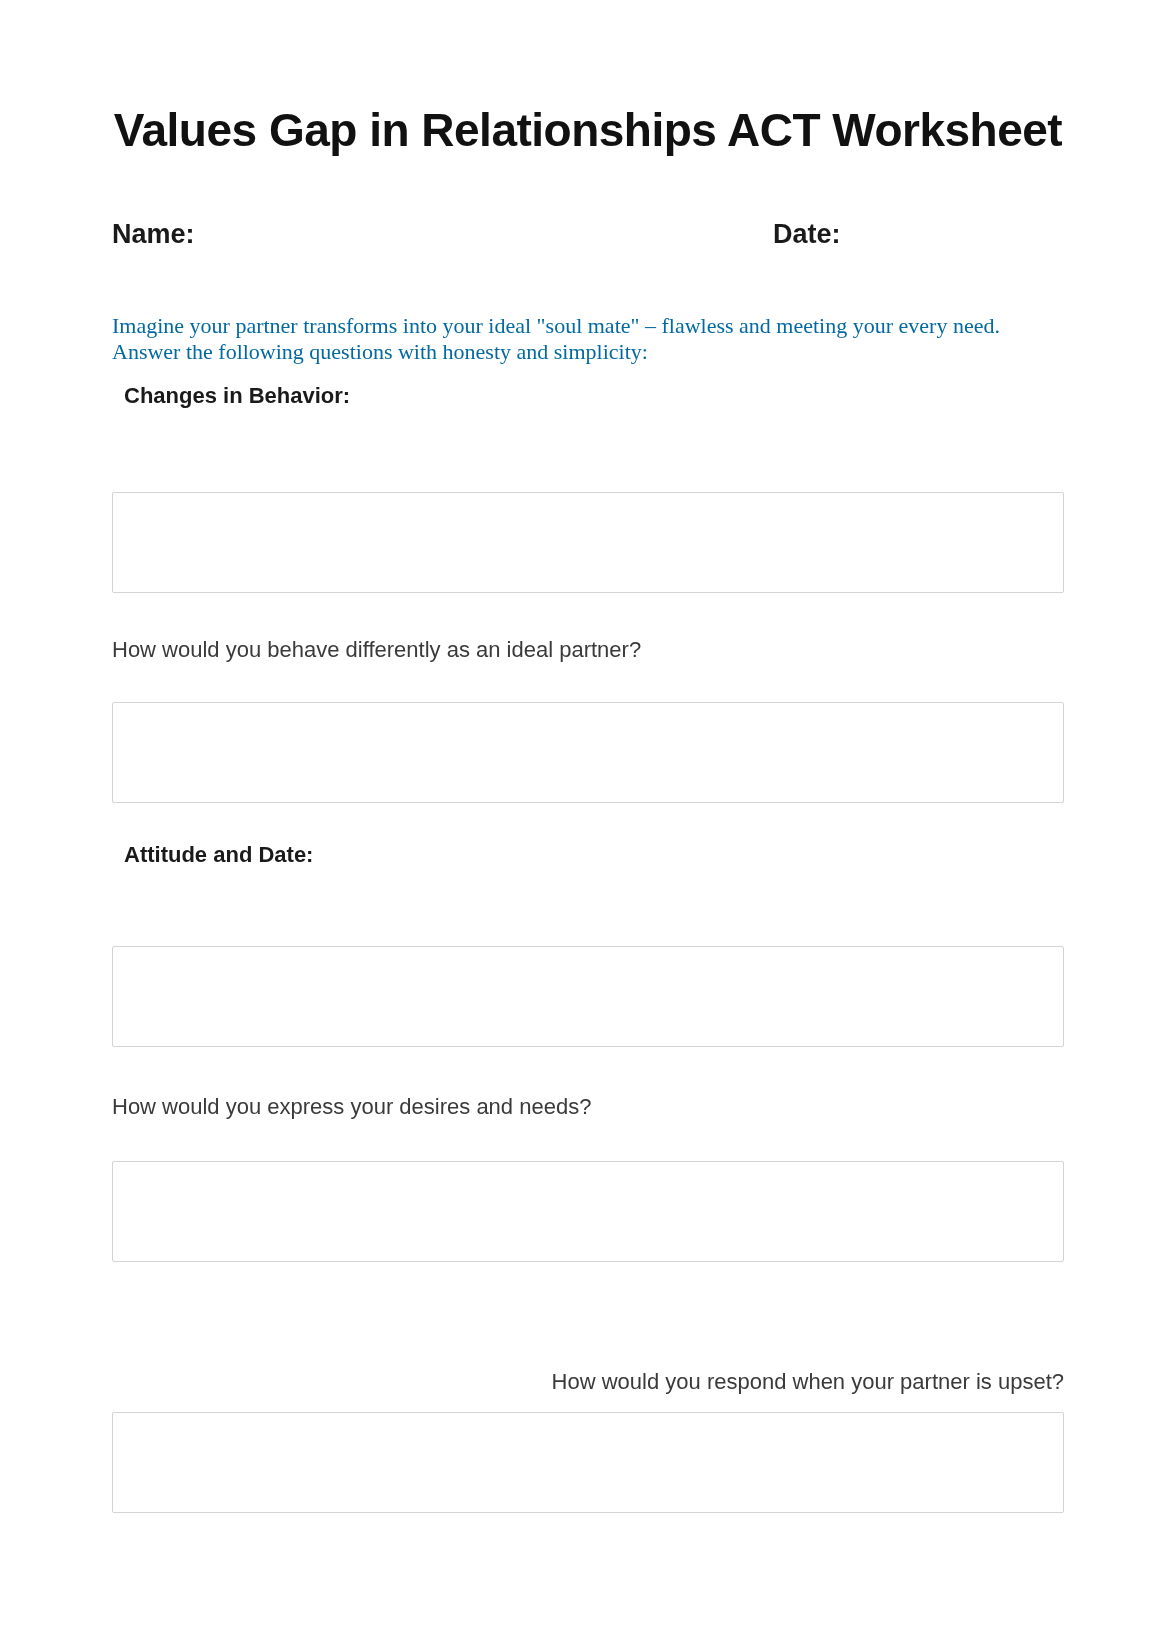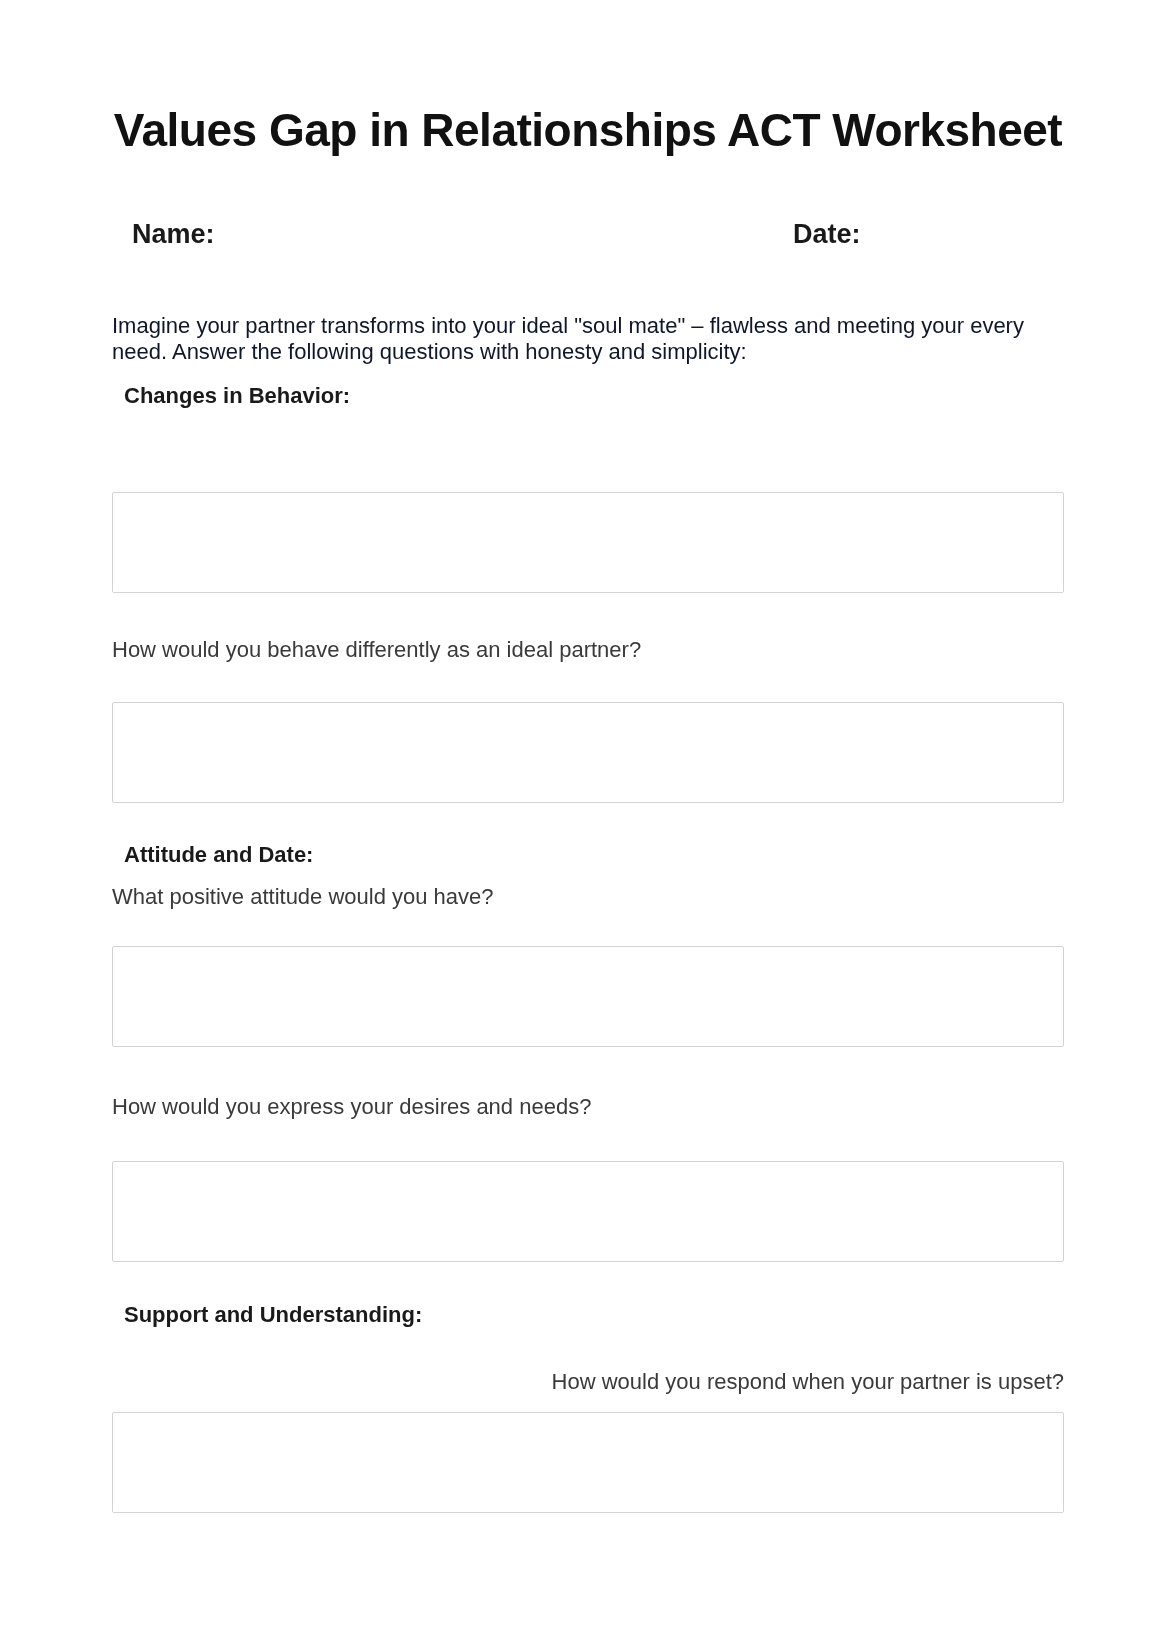--- a/index.html
+++ b/index.html
@@ -30,32 +30,32 @@
     letter-spacing: -0.5px;
     margin: 12px;
   }
 
   .field-label {
     top: 218px;
     font-size: 27px;
     line-height: 32px;
     font-weight: 700;
     color: #1a1a1a;
-    margin-left: 20px;
   }
   .name-label { left: 112px; }
   .date-label { left: 773px; }
 
   .intro {
     left: 112px;
     width: 952px;
     top: 291px;
     font-size: 22px;
     line-height: 26px;
-    color: #0f172a;
+    color: #0369a1;
+    font-family: Liberation Serif, serif;
   }
 
   .section-heading {
     left: 124px;
     width: 952px;
     font-size: 22px;
     line-height: 26px;
     font-weight: 700;
     color: #1a1a1a;
   }
@@ -115,27 +115,25 @@
 
 
   <textarea class="abs answer-box b-1" aria-label="What actions would you change or do more/less of?" style=""></textarea>
 
   <div class="abs question-label q-2">How would you behave differently as an ideal partner?</div>
 
   <textarea class="abs answer-box b-2" aria-label="How would you behave differently as an ideal partner?" style=""></textarea>
 
   <div class="abs section-heading h-2">Attitude and Date:</div>
 
-  <div class="abs question-label q-3">What positive attitude would you have?</div>
 
   <textarea class="abs answer-box b-3" aria-label="What positive attitude would you have?" style=""></textarea>
 
   <div class="abs question-label q-4">How would you express your desires and needs?</div>
 
   <textarea class="abs answer-box b-4" aria-label="How would you express your desires and needs?" style=""></textarea>
 
-  <div class="abs section-heading h-3">Support and Understanding:</div>
 
   <div class="abs question-label q-5">How would you respond when your partner is upset?</div>
 
   <textarea class="abs answer-box b-5" aria-label="How would you respond when your partner is upset?" style=""></textarea>
 
 </div>
 
 </body></html>

